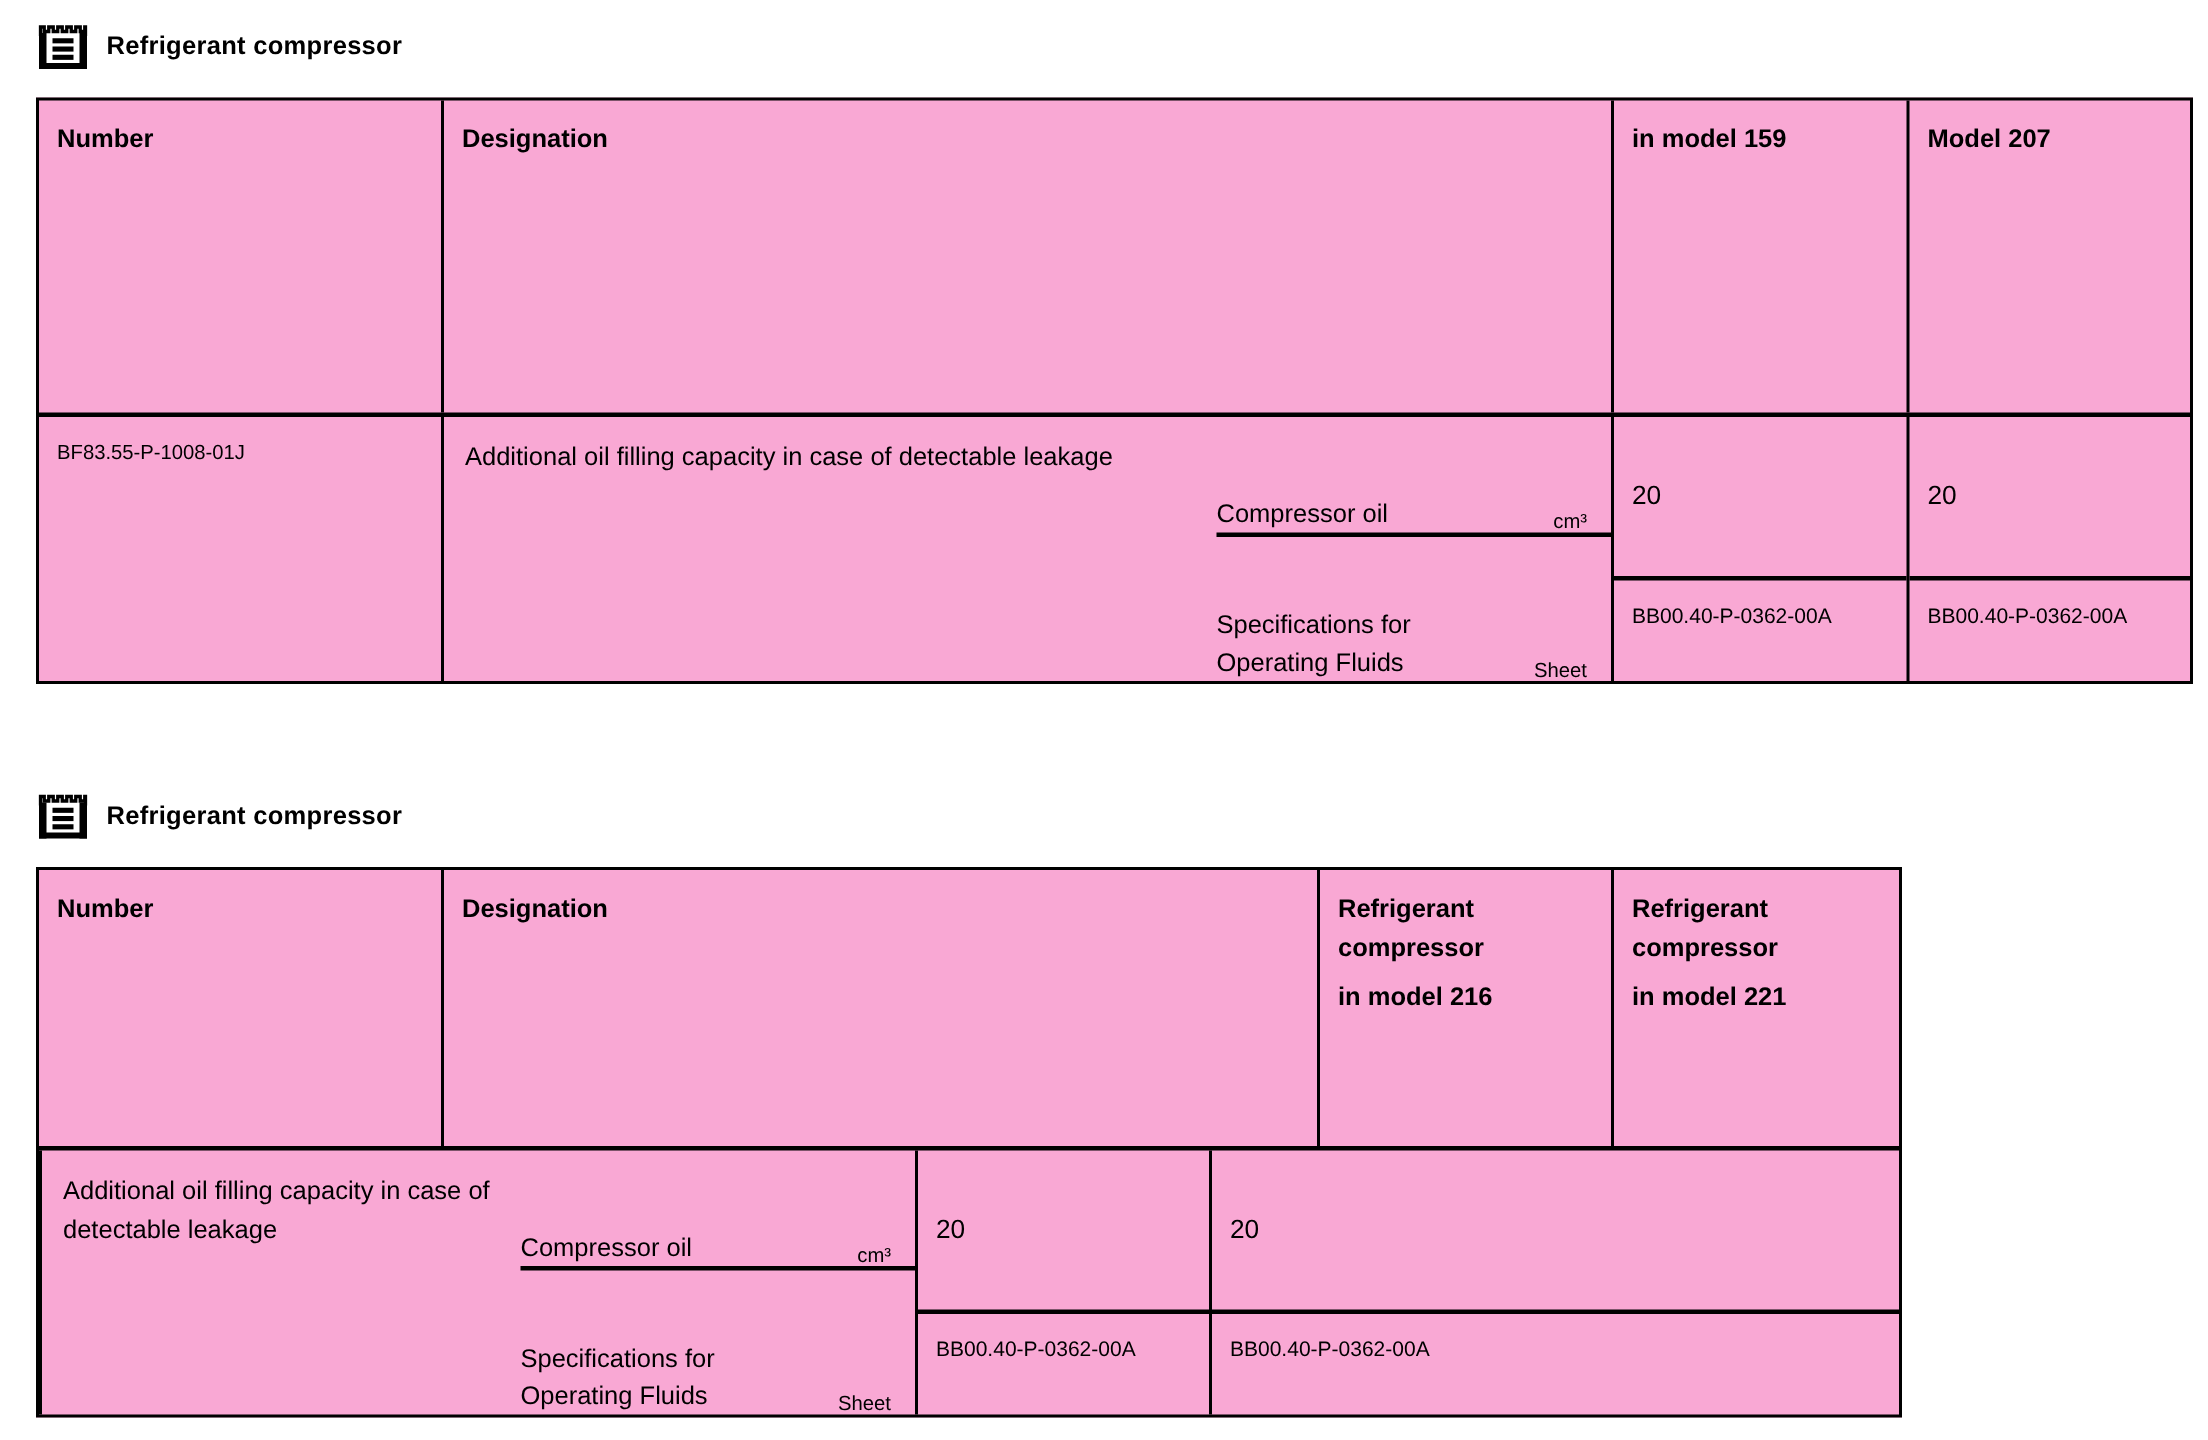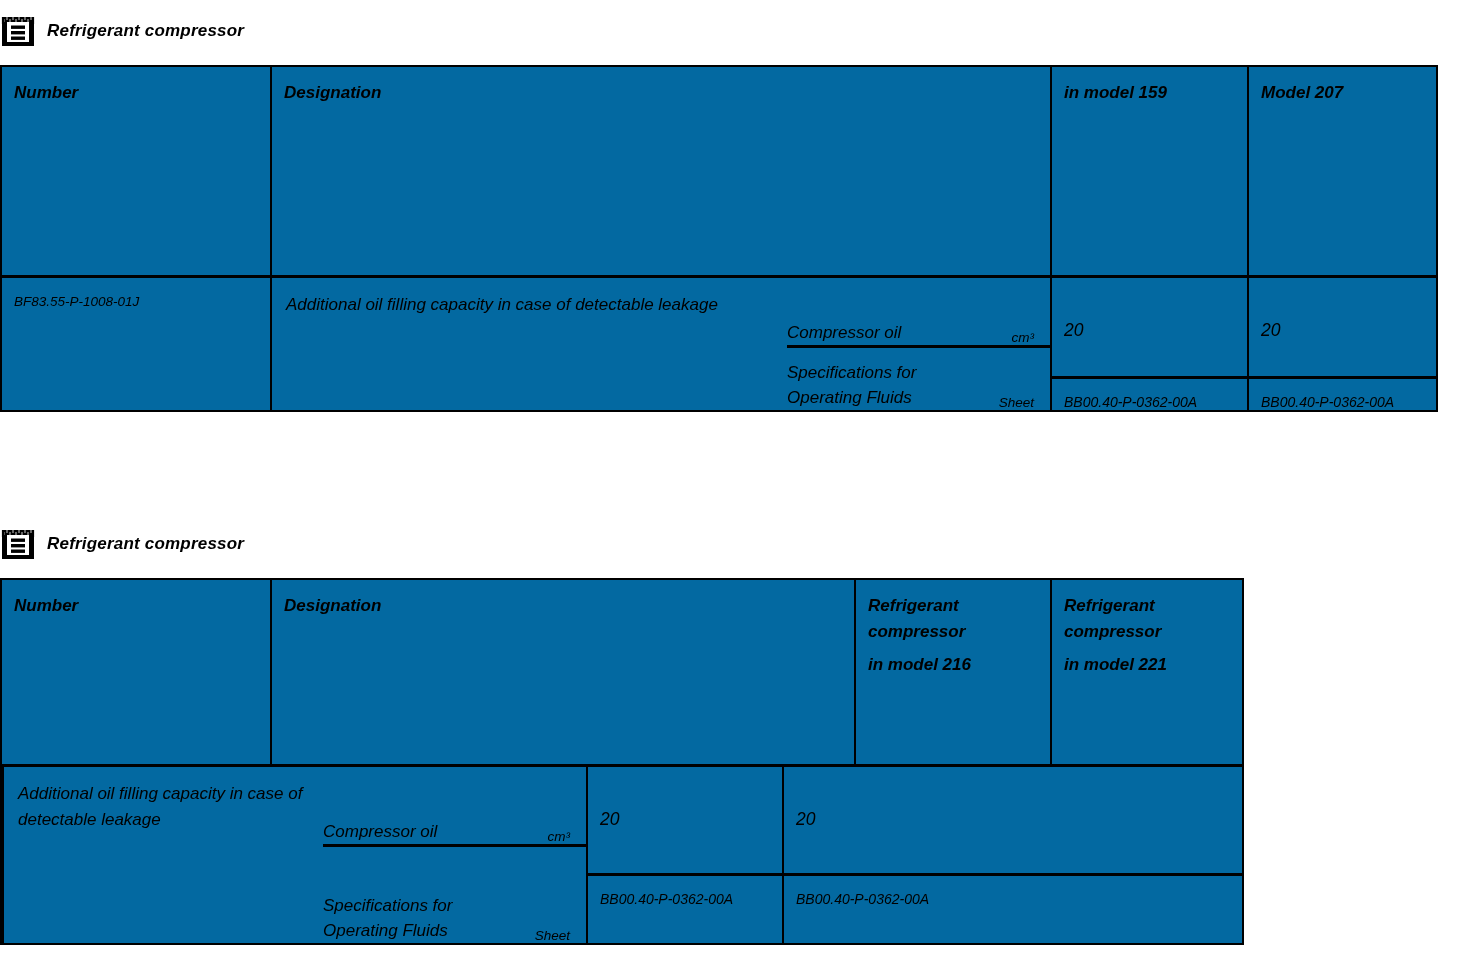--- a/index.html
+++ b/index.html
@@ -2,29 +2,29 @@
 <html><head>
 <meta charset="utf-8">
 <style>
   html,body{margin:0;padding:0;}
   body{
     width:1472px;height:960px;background:#ffffff;color:#000000;
     font-family:"Liberation Sans","DejaVu Sans",sans-serif;
     position:relative;overflow:hidden;
     -webkit-font-smoothing:antialiased;
   }
-  .section{position:absolute;left:0;font-style:italic;}
+  .section{position:absolute;left:24px;}
   #s1{top:14px;}
   #s2{top:527px;}
 
   .title-row{display:flex;align-items:center;gap:11px;height:34px;}
   .title-row .ttl{font-size:17px;font-weight:bold;letter-spacing:.2px;}
   .icon{display:inline-block;line-height:0;}
 
-  .tbl{border:2px solid #000;margin-top:17px;background:#0369a1;box-sizing:border-box;display:flex;flex-direction:column;}
+  .tbl{border:2px solid #000;margin-top:17px;background:#f9a8d4;box-sizing:border-box;display:flex;flex-direction:column;}
   .tbl *{box-sizing:border-box;}
   .t1{width:1438px;}
   .t2{width:1244px;}
 
   
   .hrow{display:flex;border-bottom:3px solid #000;}
   .t1 .hrow{height:211px;}
   .t2 .hrow{height:187px;}
   .hc{padding:13px 10px 0 12px;font-weight:bold;font-size:17px;line-height:26px;}
   .hc + .hc{border-left:2px solid #000;}
@@ -35,21 +35,21 @@
   .t1 .h-desig{width:780px;}
   .t1 .h-c3{width:197px;}
   .t1 .h-c4{flex:1;}
   .t2 .h-num{width:268px;}
   .t2 .h-desig{width:584px;}
   .t2 .h-c3{width:196px;}
   .t2 .h-c4{flex:1;}
 
   
   .brow{display:flex;}
-  .t1 .brow{height:132px;}
+  .t1 .brow{height:176px;}
   .t2 .brow{height:176px;}
 
   .c-num{padding:16px 10px 0 12px;font-size:13.5px;}
   .t1 .c-num,.t2 .c-num{width:268px;}
 
   .c-desig-label{border-left:2px solid #000;padding:14px 14px 0 14px;font-size:17px;line-height:26px;}
   .t1 .c-desig-label{width:517px;padding-right:42px;}
   .t2 .c-desig-label{width:321px;}
 
   .col{display:flex;flex-direction:column;height:100%;}

